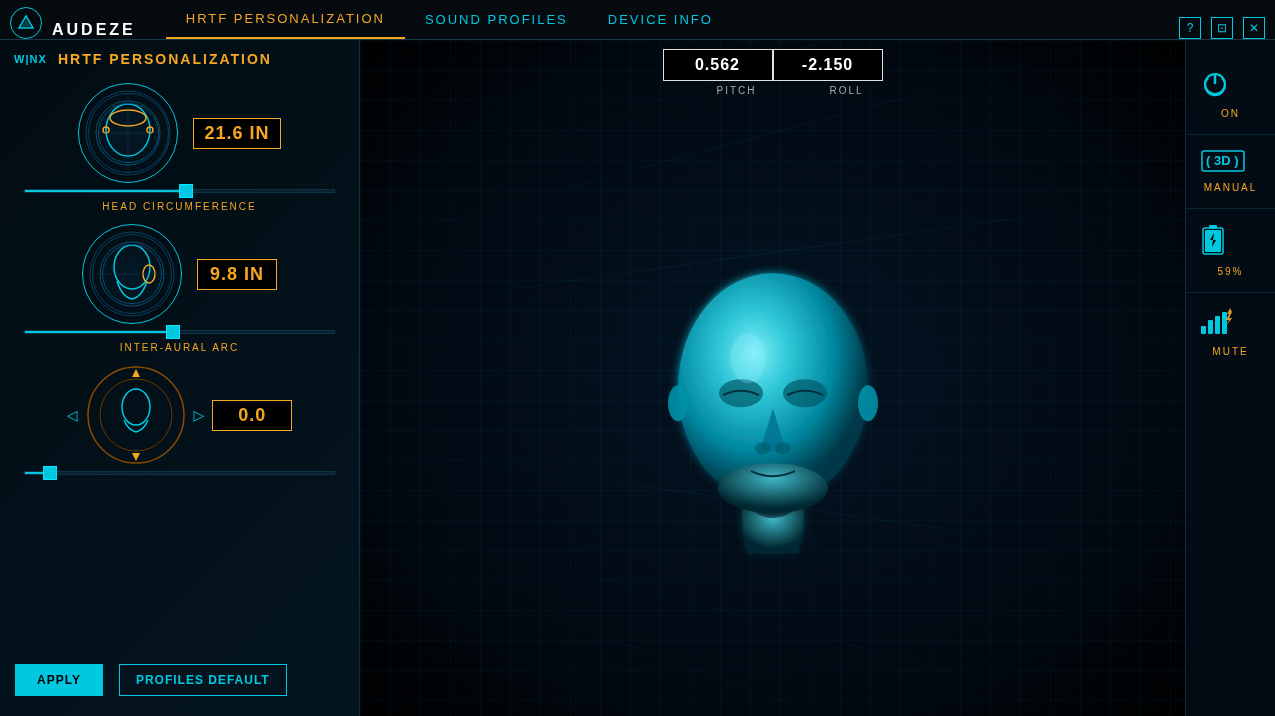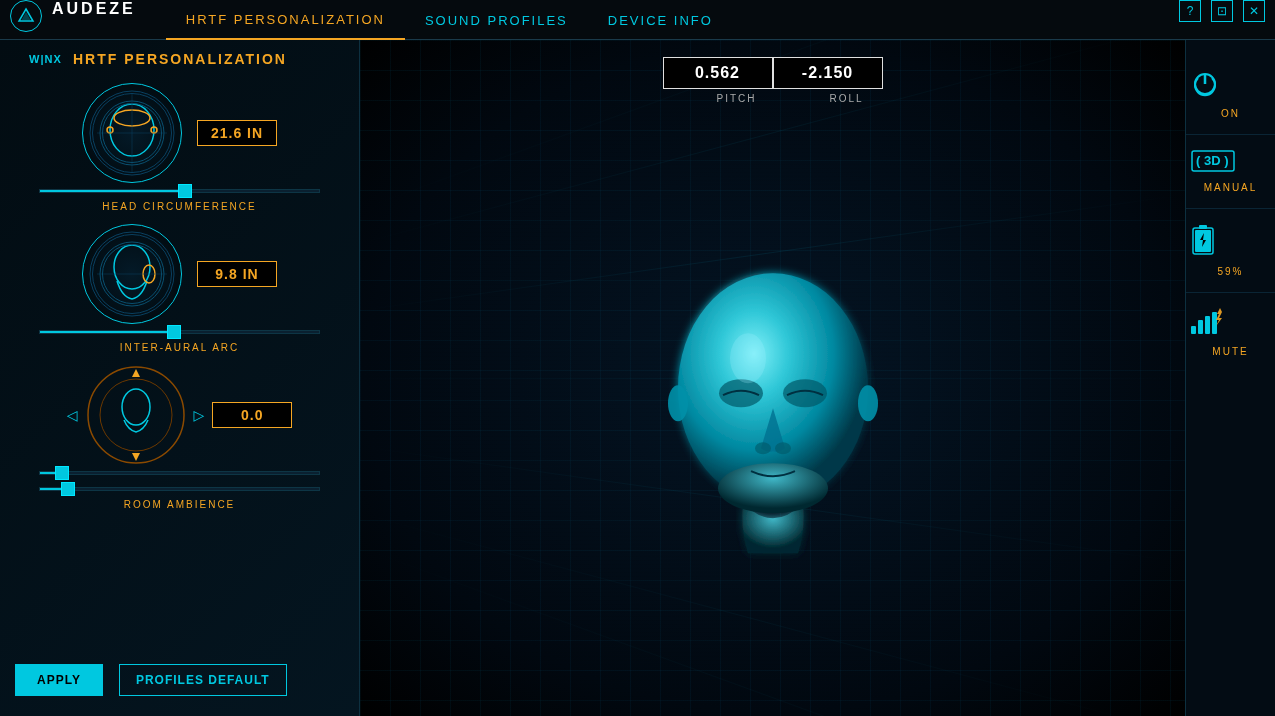--- a/index.html
+++ b/index.html
@@ -12,21 +12,21 @@
       color: #00c8e0;
     }
 
     
     #top-nav {
       width: 100%;
       height: 40px;
       background: #050a0e;
       border-bottom: 1px solid #1a3a4a;
       display: flex;
-      align-items: flex-start;
+      align-items: flex-end;
       padding: 0 10px;
       position: relative;
       z-index: 10;
     }
     .nav-logo {
       width: 32px;
       height: 32px;
       border: 1.5px solid #00c8e0;
       border-radius: 50%;
       display: flex;
@@ -86,21 +86,21 @@
       height: calc(716px - 40px);
       position: relative;
     }
 
     
     #left-panel {
       width: 360px;
       height: 100%;
       background: linear-gradient(135deg, #020c12 0%, #041520 100%);
       border-right: 1px solid #0d3040;
-      padding: 10px 29px;
+      padding: 10px 14px;
       position: relative;
       z-index: 5;
     }
     .panel-header {
       display: flex;
       align-items: center;
       gap: 8px;
       margin-bottom: 15px;
     }
     .wnx-logo {
@@ -160,21 +160,21 @@
       position: absolute;
       width: 60%;
       height: 60%;
       border-radius: 50%;
       border: 1px solid #0a5070;
     }
     .value-box {
       background: #000;
       border: 1px solid #f5a623;
       color: #f5a623;
-      font-size: 14px;
+      font-size: 18px;
       font-weight: bold;
       padding: 4px 10px;
       min-width: 80px;
       text-align: center;
       letter-spacing: 1px;
     }
     .slider-container {
       padding: 0 10px;
       margin: 4px 0 8px 0;
     }
@@ -279,21 +279,21 @@
       position: absolute;
       background: linear-gradient(to right, transparent, rgba(0,150,180,0.15), transparent);
       height: 1px;
       width: 100%;
       transform-origin: left center;
     }
 
     
     .orientation-row {
       position: absolute;
-      top: 17px;
+      top: 9px;
       left: 50%;
       transform: translateX(-50%);
       display: flex;
       gap: 0;
       z-index: 10;
     }
     .orient-item {
       display: flex;
       flex-direction: column;
       align-items: center;
@@ -344,20 +344,21 @@
       padding: 15px 5px;
       border-bottom: 1px solid #0a2535;
       cursor: pointer;
       gap: 6px;
     }
     .right-item:last-child { border-bottom: none; }
     .right-icon {
       color: #00c8e0;
       font-size: 22px;
       line-height: 1;
+      margin-left: 10px;
     }
     .right-label {
       color: #f5a623;
       font-size: 10px;
       letter-spacing: 2px;
       text-align: center;
     }
 
     
     .scanlines {
@@ -483,29 +484,20 @@
         <div class="value-box">0.0</div>
       </div>
       <div class="slider-container">
         <div class="slider-track">
           <div class="slider-fill" style="width: 8%"></div>
           <div class="slider-thumb" style="left: 8%"></div>
         </div>
       </div>
     </div>
 
-    <div class="room-section section">
-      <div class="slider-container">
-        <div class="slider-track">
-          <div class="slider-fill" style="width: 10%"></div>
-          <div class="slider-thumb" style="left: 10%"></div>
-        </div>
-      </div>
-      <div class="section-label">ROOM AMBIENCE</div>
-    </div>
 
     <div class="bottom-btns">
       <button class="btn-apply">APPLY</button>
       <button class="btn-restore">PROFILES DEFAULT</button>
     </div>
   </div>
 
   <div id="center-area">
     <div class="grid-bg"></div>
     <div class="scanlines"></div>

